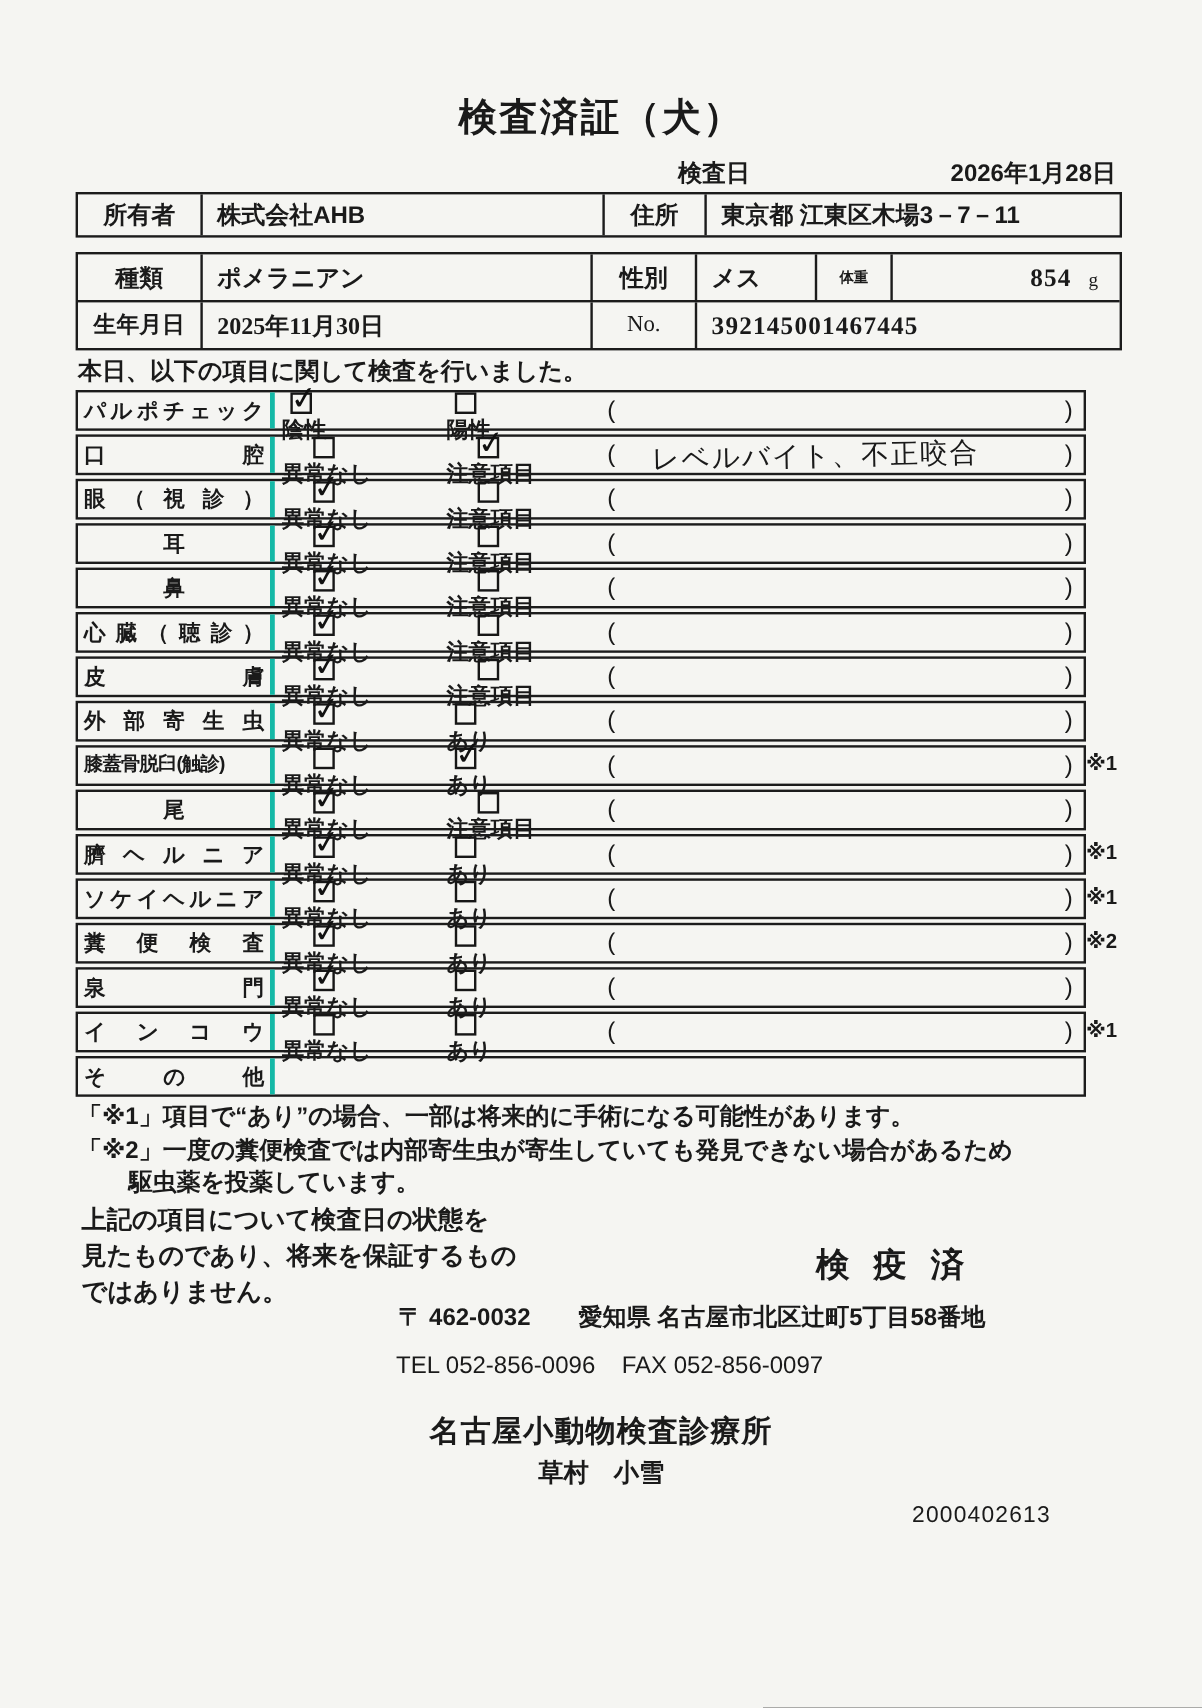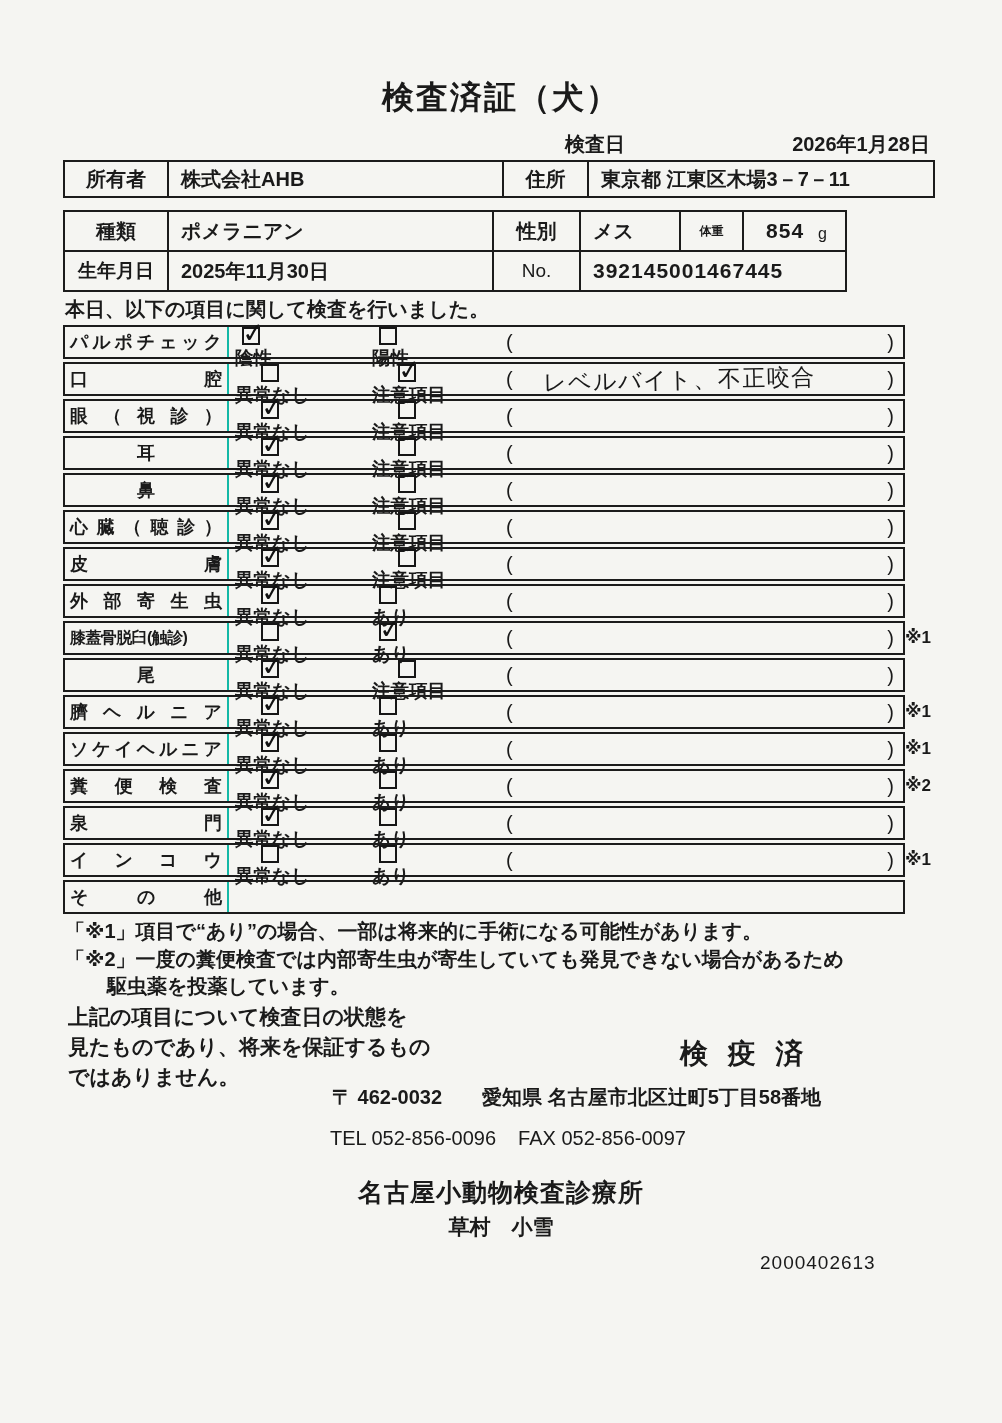--- a/index.html
+++ b/index.html
@@ -13,21 +13,21 @@
     margin:0 auto;
   }
   .abs{position:absolute;}
   
   .title{left:0;right:0;top:76px;text-align:center;font-size:32px;font-weight:700;letter-spacing:2px;}
   .examdate-label{left:565px;top:131px;font-size:20px;font-weight:600;}
   .examdate-value{right:72px;top:131px;font-size:20px;font-weight:600;}
   
   .tbl{border:2px solid #1c1c1c;box-sizing:border-box;display:flex;flex-direction:column;}
   .t1{left:63px;top:160px;width:872px;height:38px;}
-  .t2{left:63px;top:210px;width:784px;height:82px;}
+  .t2{left:63px;top:210px;width:872px;height:82px;font-family:Liberation Serif, serif;}
   .trow{display:flex;flex:1;min-height:0;}
   .t2 .trow + .trow{border-top:2px solid #1c1c1c;}
   .cell{display:flex;align-items:center;box-sizing:border-box;font-size:20px;font-weight:600;white-space:nowrap;overflow:hidden;}
   .cell.lab{justify-content:center;}
   .cell.val{padding-left:12px;}
   .bl{border-left:2px solid #1c1c1c;}
   .w-ownerlab{width:102px;}
   .w-ownerval{width:335px;}
   .w-addrlab{width:85px;}
   .w-addrval{flex:1;}
@@ -38,21 +38,21 @@
   .w-wtlab{width:63px;font-size:12px;}
   .w-wtval{flex:1;justify-content:flex-end;padding-right:18px;gap:14px;}
   .w-noval{flex:1;}
   .unit{font-size:16px;font-weight:500;position:relative;top:3px;}
   .numtxt{font-size:21px;letter-spacing:1px;}
   
   .intro{left:65px;top:296px;font-size:20px;font-weight:600;}
   
   .ct{left:63px;top:325px;width:842px;}
   .crow{position:relative;height:34px;border:2px solid #1c1c1c;margin-bottom:3px;display:flex;box-sizing:border-box;}
-  .rlabel{width:164px;border-right:2px solid #14b8a6;box-sizing:border-box;padding:0 5px;font-size:18px;font-weight:600;line-height:30px;white-space:nowrap;overflow:hidden;}
+  .rlabel{width:164px;border-right:4px solid #14b8a6;box-sizing:border-box;padding:0 5px;font-size:18px;font-weight:600;line-height:30px;white-space:nowrap;overflow:hidden;}
   .rlabel.j{text-align:justify;text-align-last:justify;white-space:normal;}
   .rlabel.c{text-align:center;}
   .rlabel.p{font-size:16px;letter-spacing:-0.6px;}
   .rcontent{position:relative;flex:1;}
   .opt{position:absolute;top:0;height:30px;display:flex;align-items:center;font-size:18.5px;font-weight:600;white-space:nowrap;flex-direction:column;}
   .opt1{left:6px;}
   .opt2{left:143px;}
   .cb{display:inline-block;width:14px;height:14px;border:2px solid #161616;margin-right:5px;position:relative;flex:0 0 auto;}
   .cb.on::after{content:"✓";position:absolute;left:-2px;top:-12px;font-size:27px;font-weight:400;color:#111;transform:rotate(-6deg);}
   .paren{position:absolute;left:277px;width:388px;top:0;height:30px;display:flex;align-items:center;font-size:20px;font-weight:500;}

